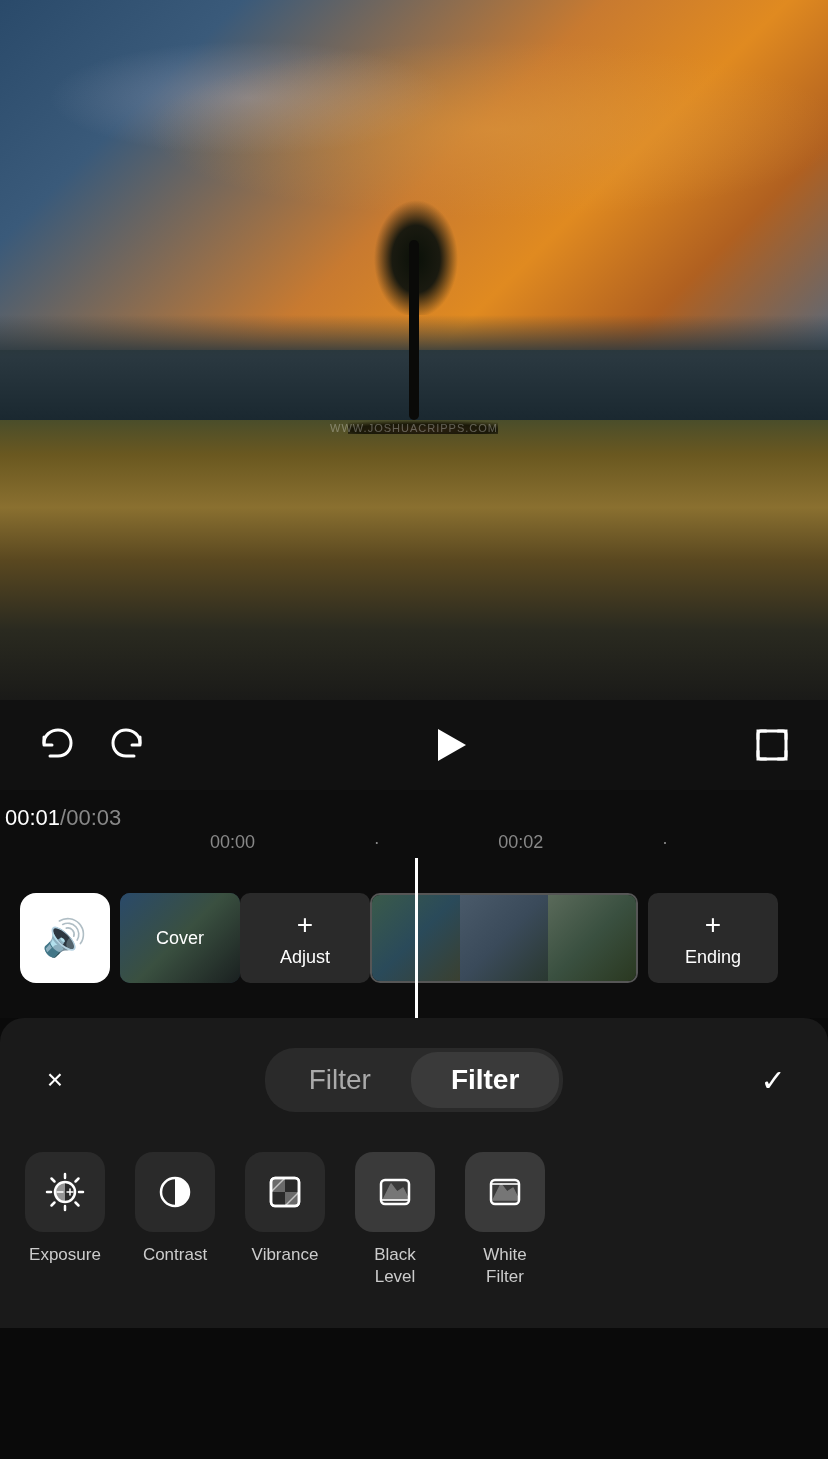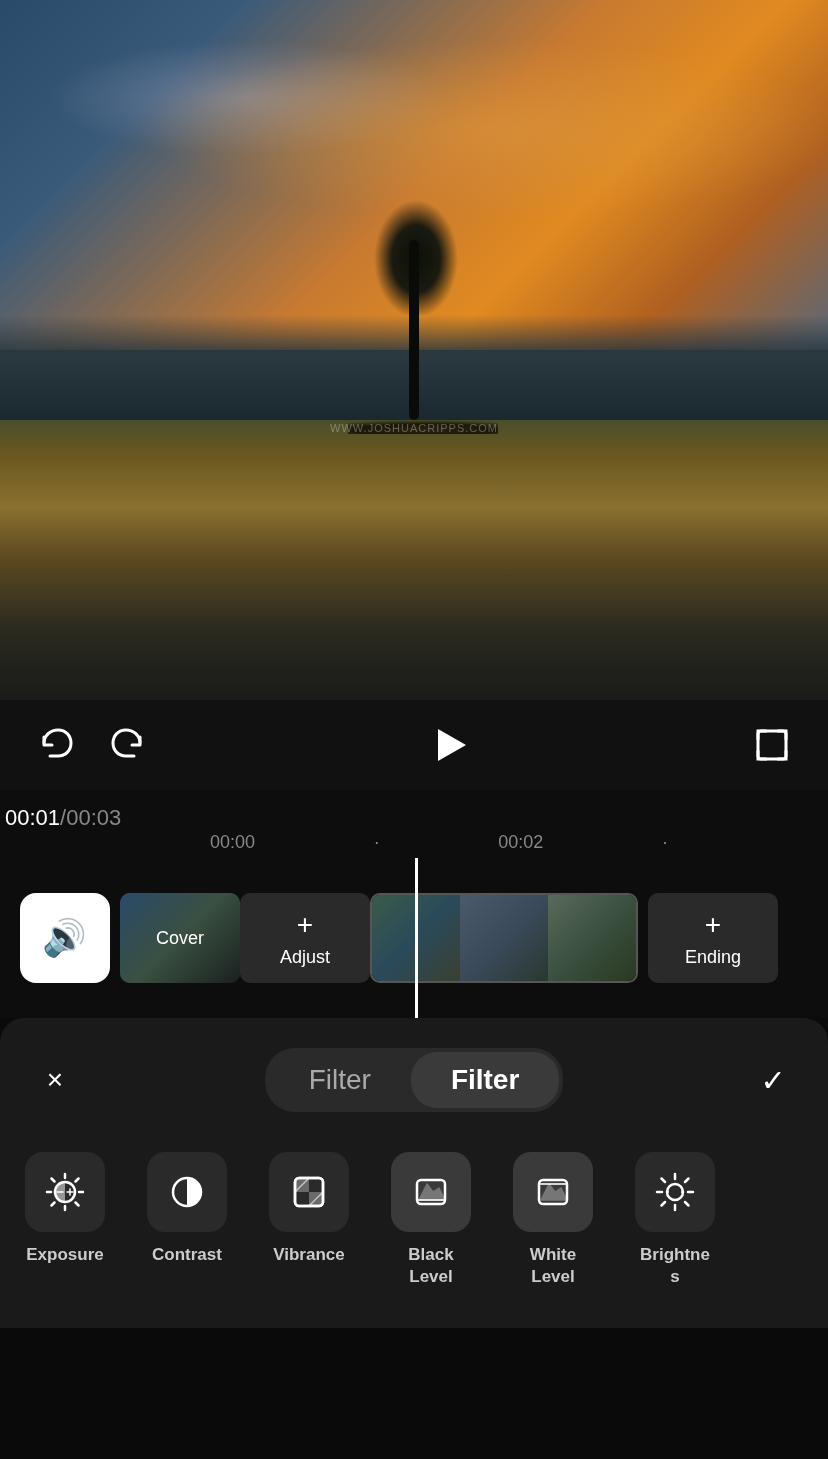--- a/index.html
+++ b/index.html
@@ -335,23 +335,22 @@
       cursor: pointer;
       font-size: 30px;
       color: #fff;
     }
 
     
     .tools-row {
       display: flex;
       overflow-x: auto;
       padding: 10px 10px 30px 10px;
-      gap: 12px;
+      gap: 0;
       scrollbar-width: none;
-      font-weight: bold;
     }
     .tools-row::-webkit-scrollbar { display: none; }
     .tool-item {
       display: flex;
       flex-direction: column;
       align-items: center;
       gap: 12px;
       padding: 10px 14px;
       cursor: pointer;
       flex-shrink: 0;
@@ -573,38 +572,17 @@
       <div class="tool-icon-wrap active">
         <svg class="tool-svg" viewBox="0 0 44 44" fill="none">
           <rect x="8" y="10" width="28" height="24" rx="4" stroke="#fff" stroke-width="2.5" fill="none"></rect>
 
           <path d="M10 30 L18 14 L24 22 L30 18 L36 30 Z" fill="#fff" opacity="0.3" stroke="#fff" stroke-width="1.5" stroke-linejoin="round"></path>
 
           <line x1="8" y1="14" x2="36" y2="14" stroke="#fff" stroke-width="2" opacity="0.8"></line>
         </svg>
       </div>
       <span class="tool-label">White
-Level</span>
-    </div>
-
-    <div class="tool-item">
-      <div class="tool-icon-wrap">
-        <svg class="tool-svg" viewBox="0 0 44 44" fill="none">
-          <circle cx="22" cy="22" r="8" stroke="#fff" stroke-width="2.5" fill="none"></circle>
-          <line x1="22" y1="4" x2="22" y2="9" stroke="#fff" stroke-width="2.5" stroke-linecap="round"></line>
-          <line x1="22" y1="35" x2="22" y2="40" stroke="#fff" stroke-width="2.5" stroke-linecap="round"></line>
-          <line x1="4" y1="22" x2="9" y2="22" stroke="#fff" stroke-width="2.5" stroke-linecap="round"></line>
-          <line x1="35" y1="22" x2="40" y2="22" stroke="#fff" stroke-width="2.5" stroke-linecap="round"></line>
-          <line x1="8.5" y1="8.5" x2="12" y2="12" stroke="#fff" stroke-width="2.5" stroke-linecap="round"></line>
-          <line x1="32" y1="32" x2="35.5" y2="35.5" stroke="#fff" stroke-width="2.5" stroke-linecap="round"></line>
-          <line x1="35.5" y1="8.5" x2="32" y2="12" stroke="#fff" stroke-width="2.5" stroke-linecap="round"></line>
-          <line x1="12" y1="32" x2="8.5" y2="35.5" stroke="#fff" stroke-width="2.5" stroke-linecap="round"></line>
-
-          <line x1="13" y1="22" x2="16" y2="22" stroke="#fff" stroke-width="1.5"></line>
-          <line x1="28" y1="22" x2="31" y2="22" stroke="#fff" stroke-width="1.5"></line>
-          <line x1="29.5" y1="20.5" x2="29.5" y2="23.5" stroke="#fff" stroke-width="1.5"></line>
-        </svg>
-      </div>
-      <span class="tool-label">Brightne
-s</span>
-    </div>
+Filter</span>
+    </div>
+
   </div>
 </div>
 
 </body></html>

